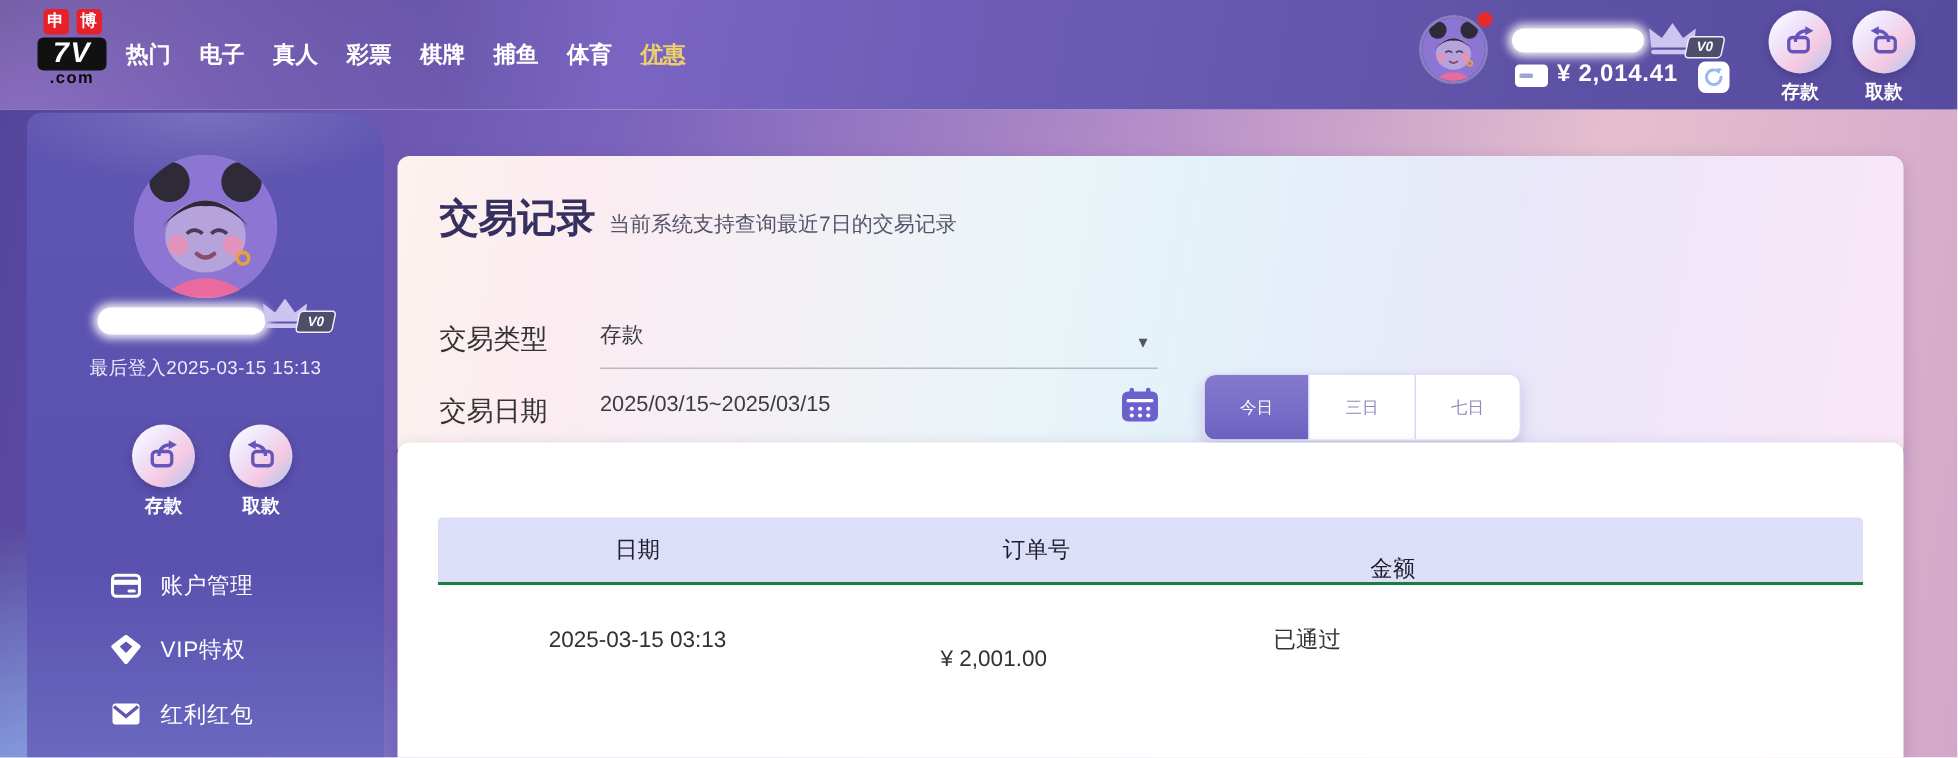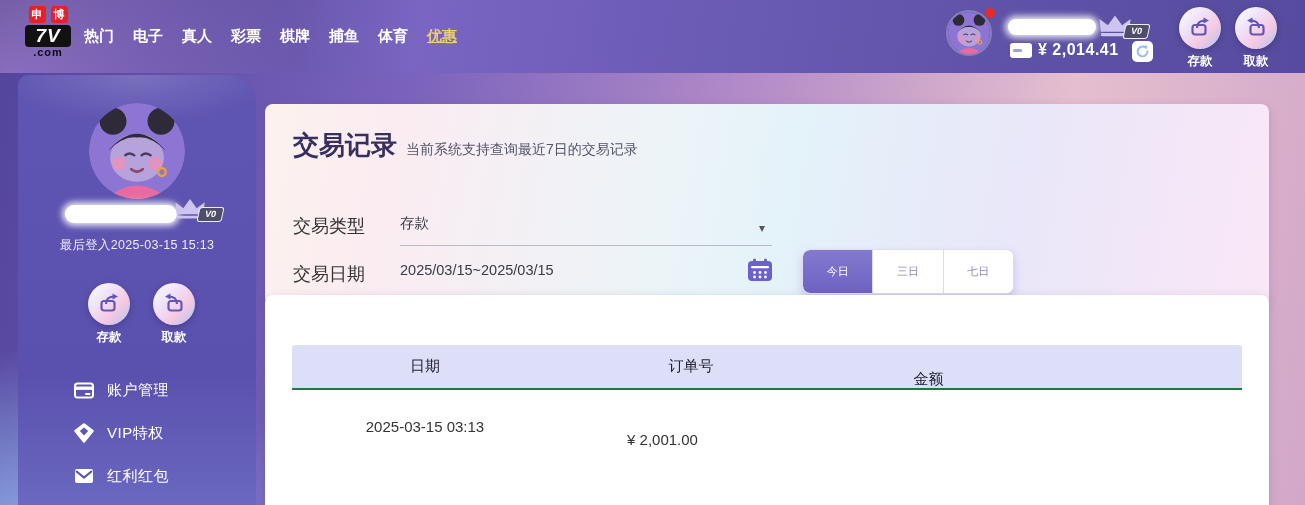--- a/index.html
+++ b/index.html
@@ -305,15 +305,16 @@
 
   <div class="card table-card">
     <div class="t-header">
       <div class="t-cell c0">日期</div>
       <div class="t-cell c1">订单号</div>
       <div class="t-cell c2">金额</div>
     </div>
     <div class="t-row">
       <div class="t-cell c0">2025-03-15 03:13</div>
       <div class="t-cell c2">¥ 2,001.00</div>
+      <div class="t-cell c3">已通过</div>
     </div>
   </div>
 </div>
 
 </body></html>

